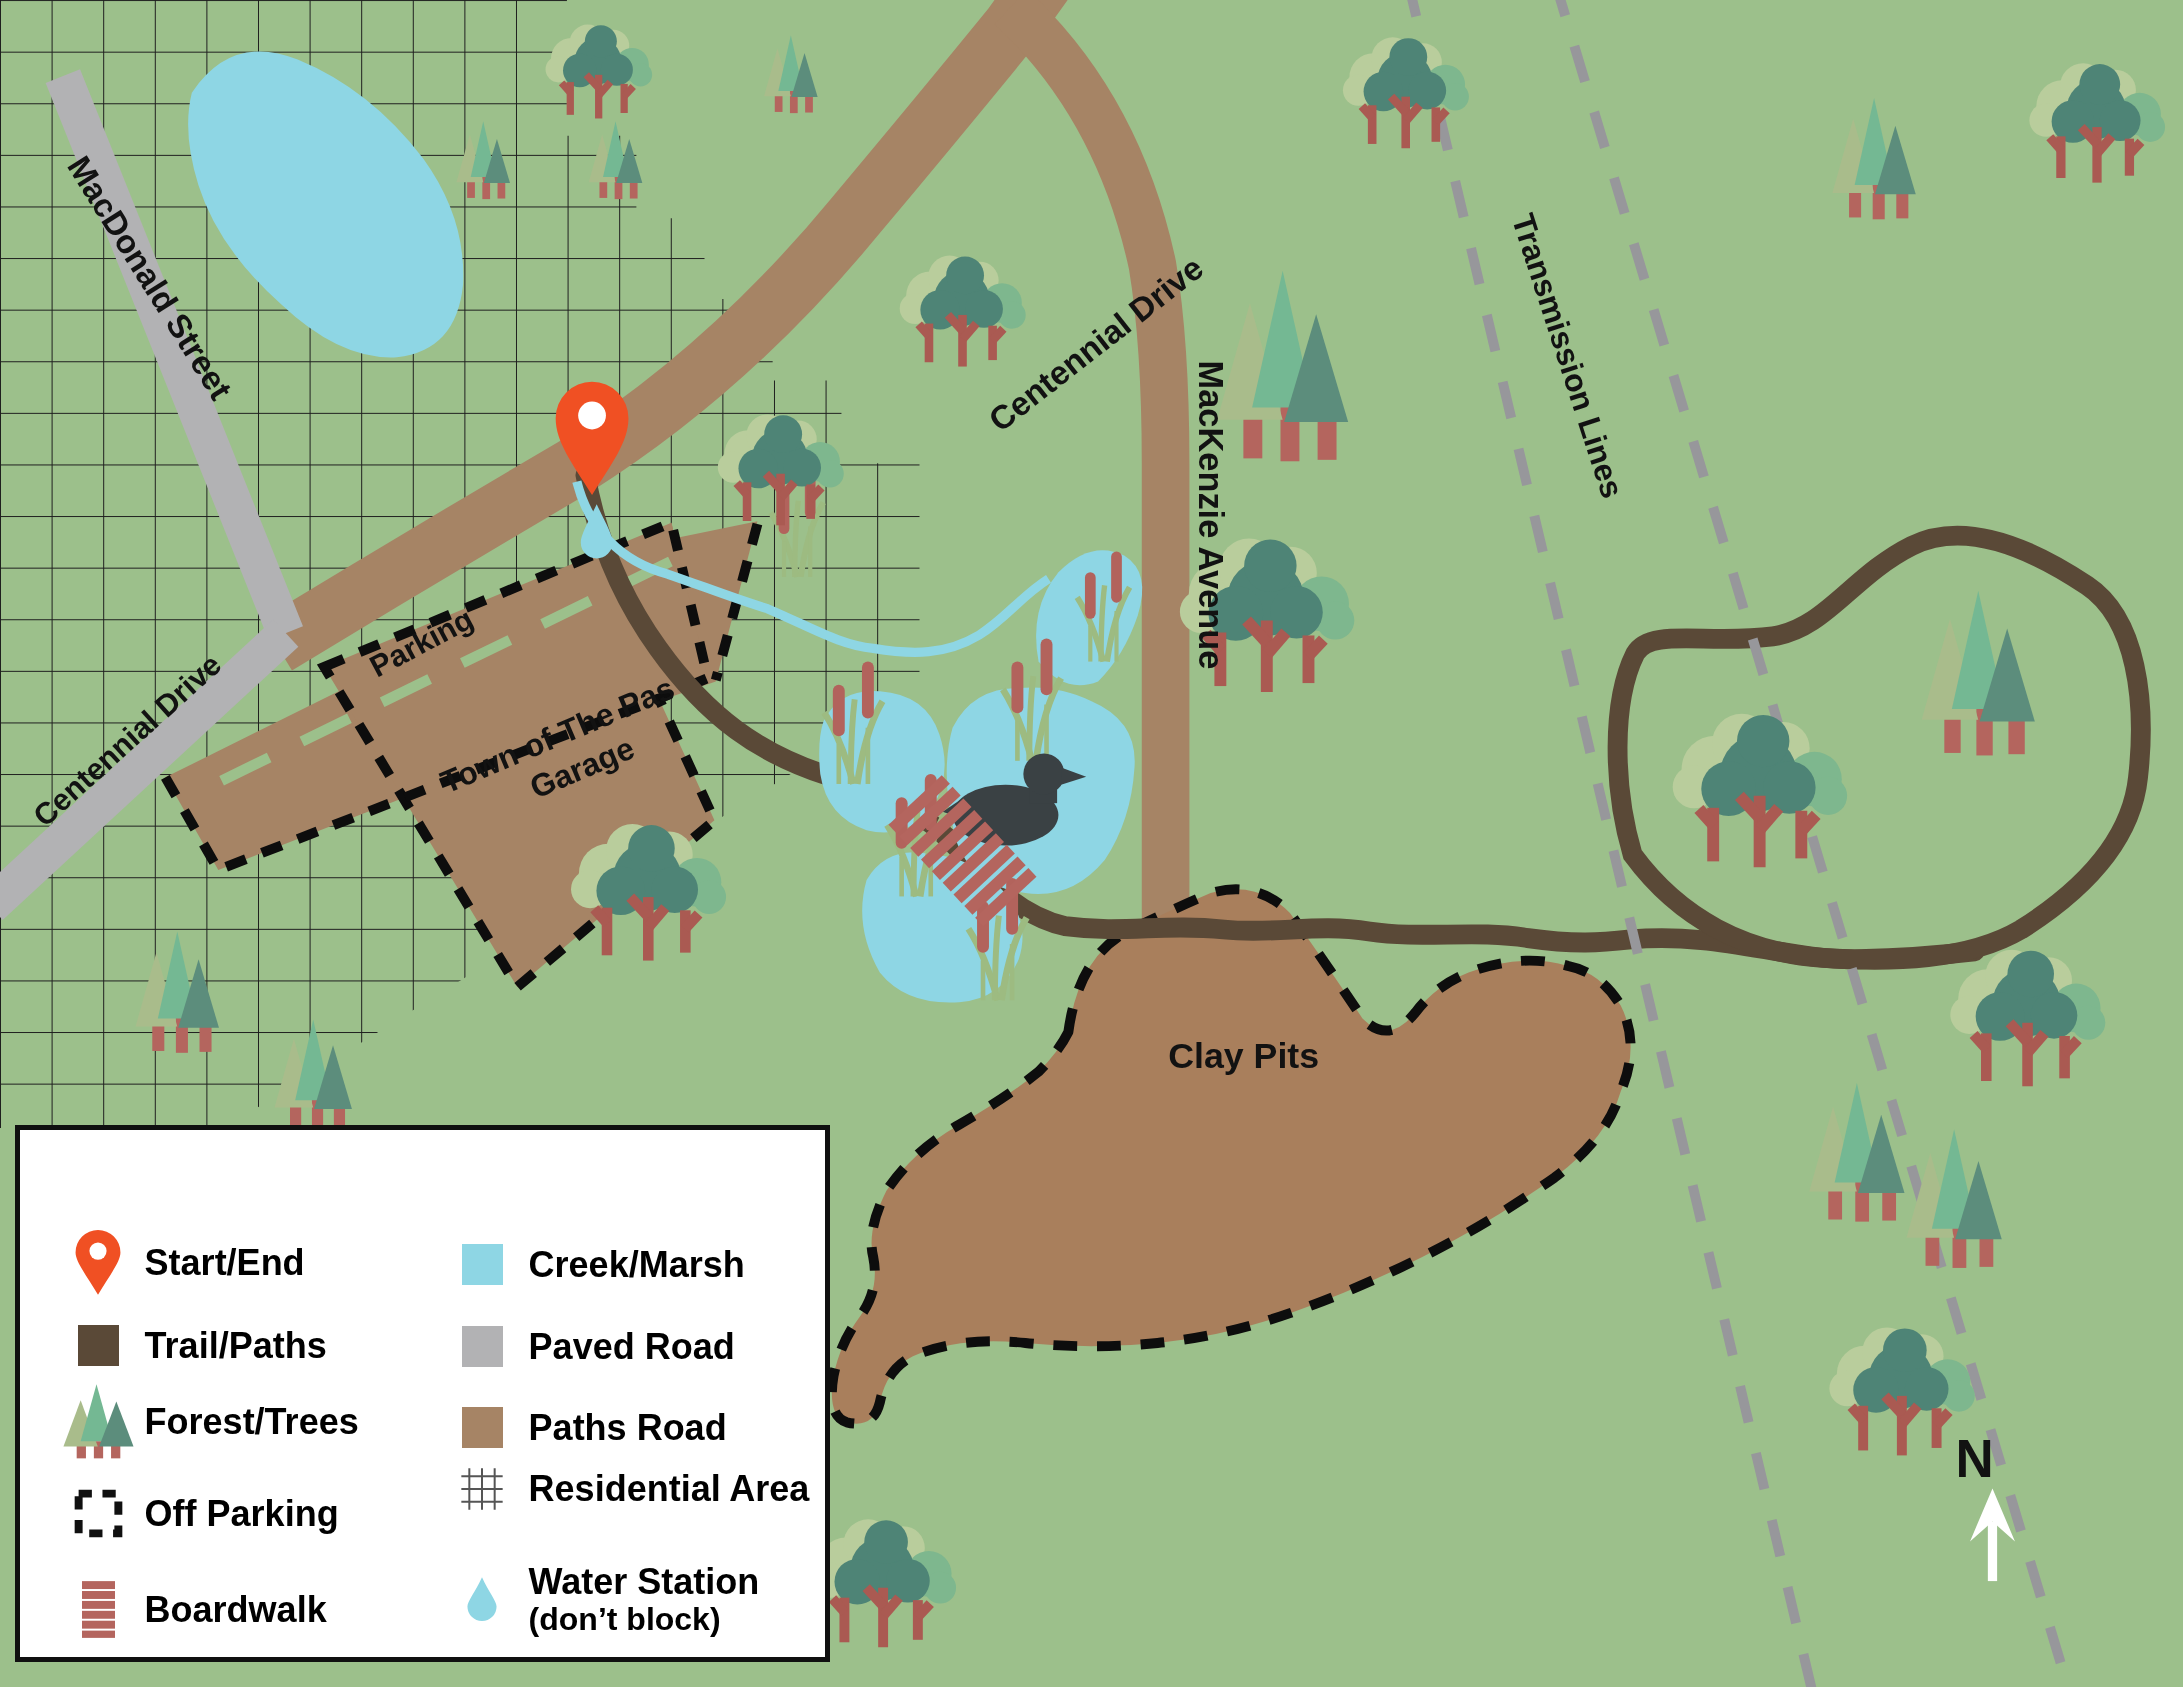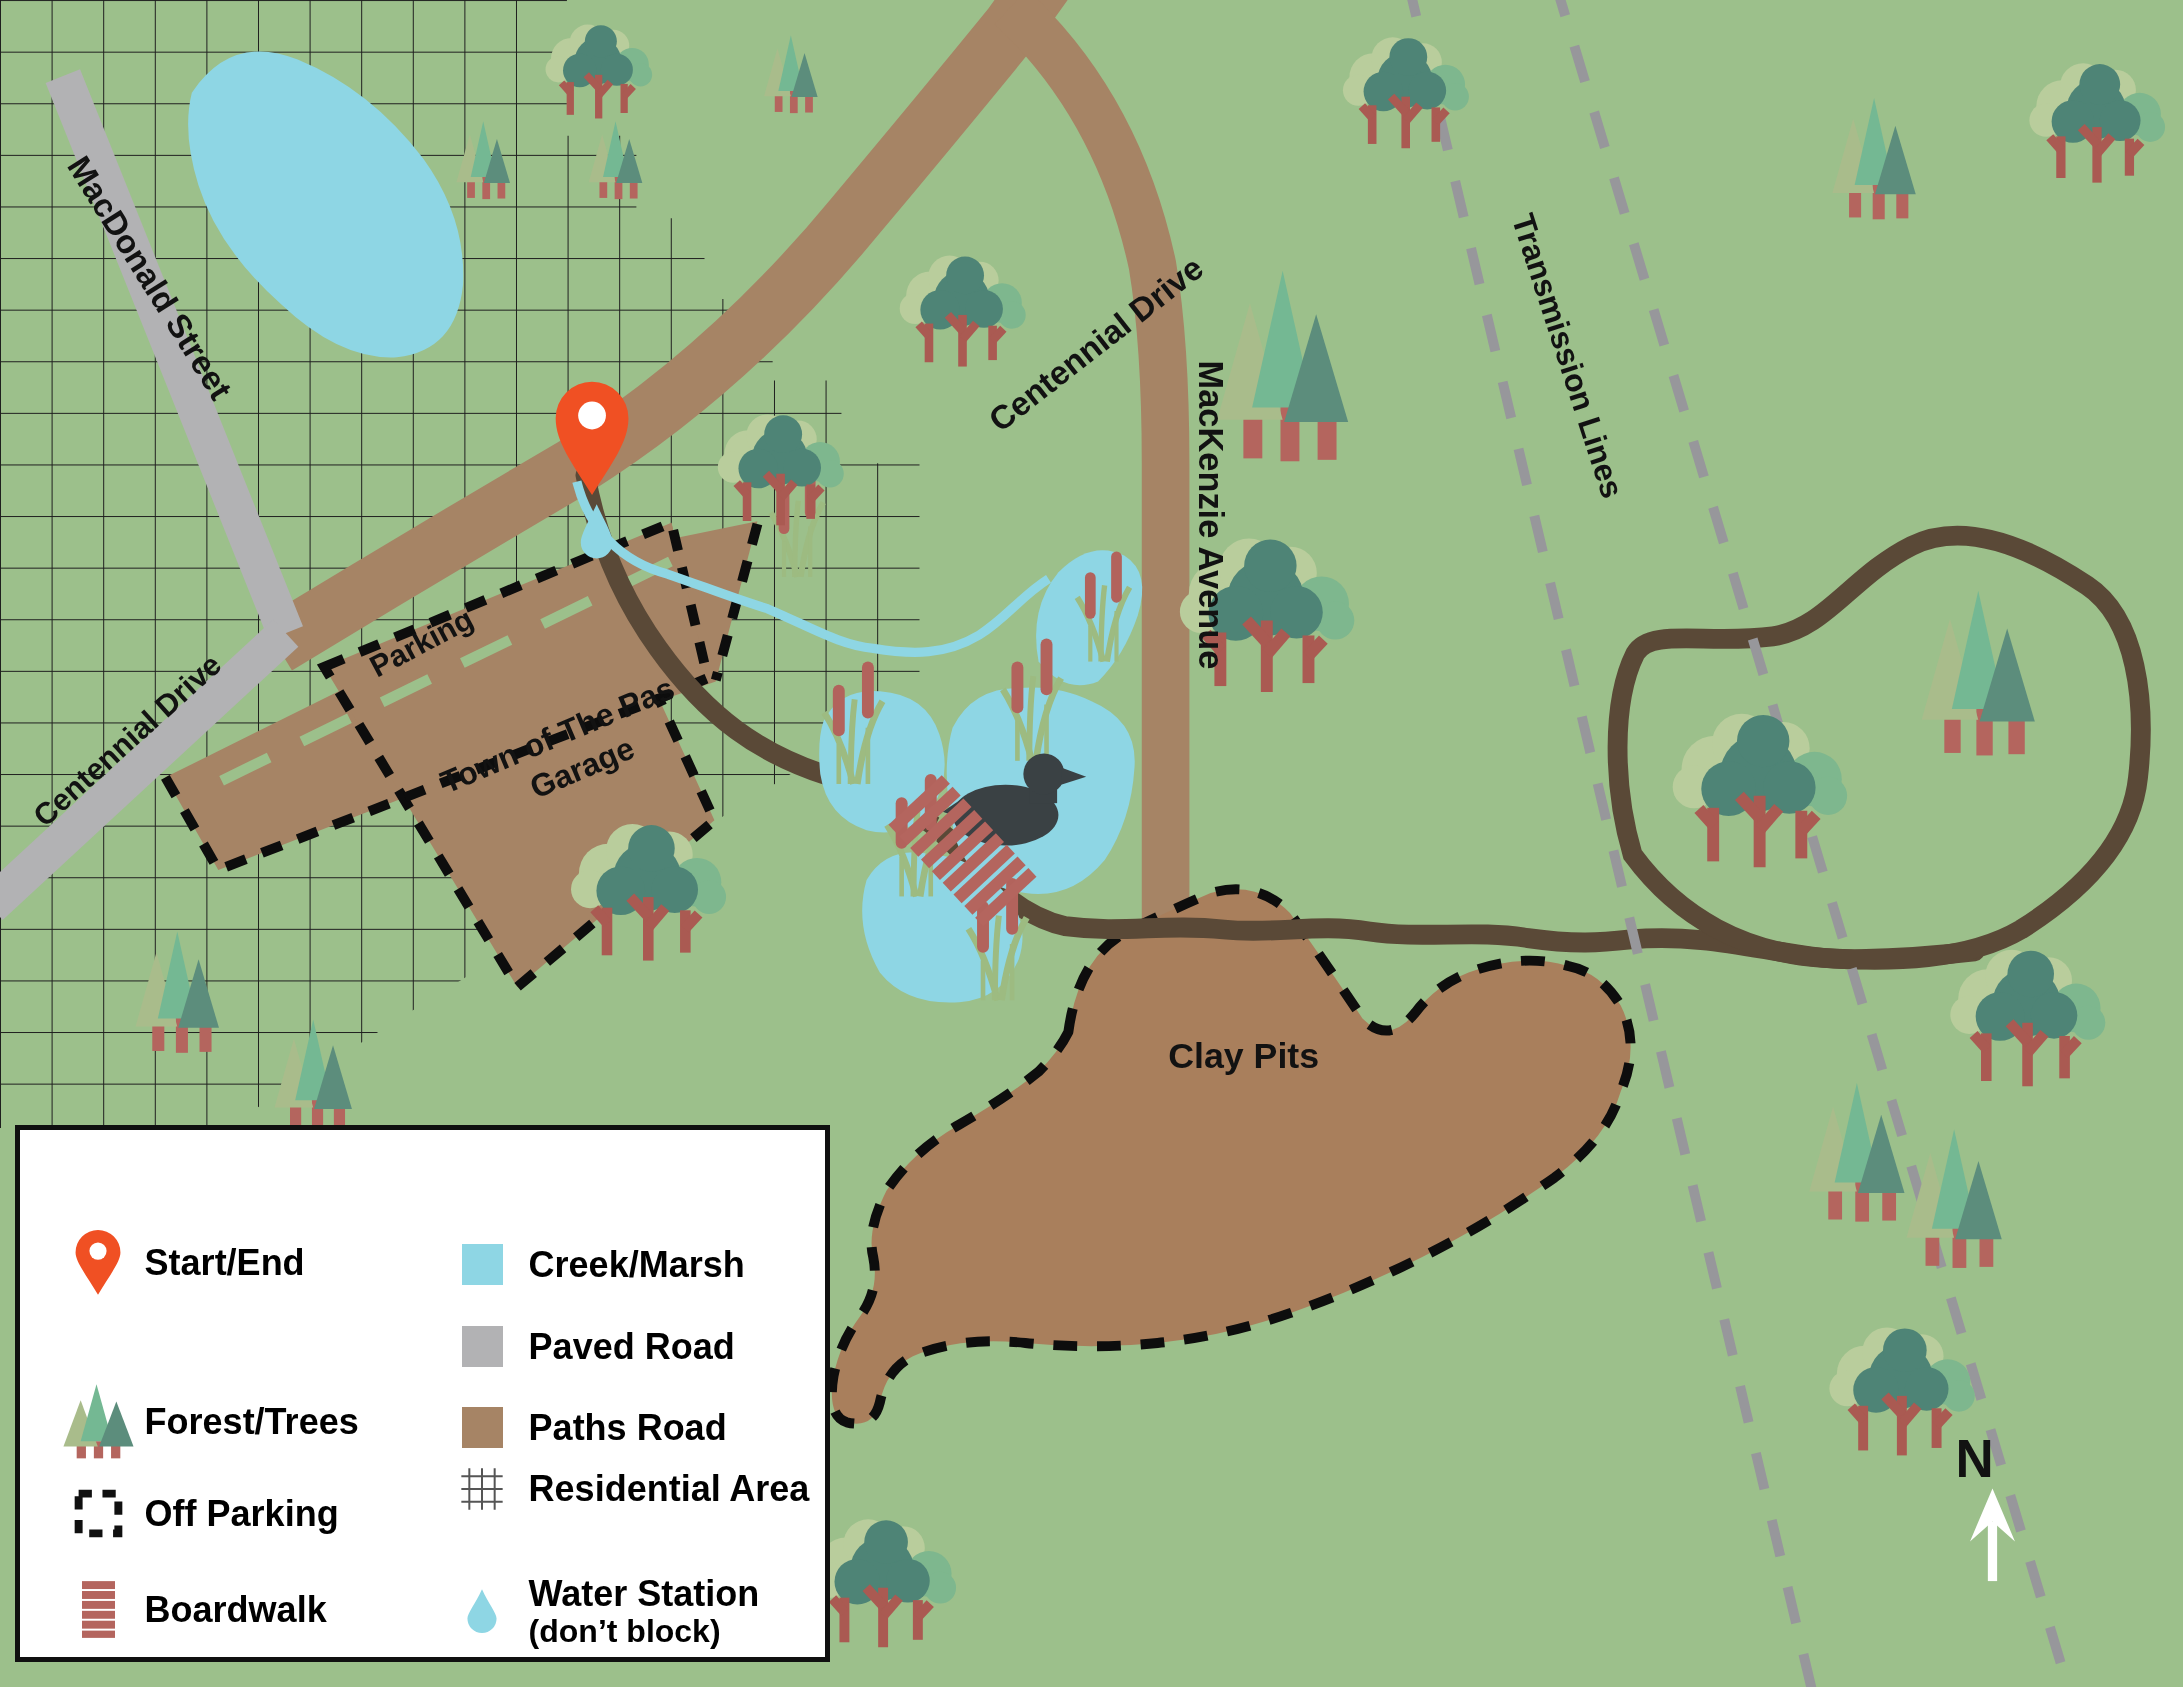--- a/index.html
+++ b/index.html
@@ -202,20 +202,26 @@
 
   <div class="lrow c1" style="top:94px">
     <span class="ic">
       <svg width="48" height="66" viewBox="0 0 72 100">
             <path fill="#f05023" d="M36,98 C18,68 2,48 2,34 A34,34 0 1 1 70,34 C70,48 54,68 36,98 Z"></path>
             <circle cx="36" cy="32" r="13" fill="#fff"></circle>
           </svg>
     </span>
     <span class="lab">Start/End</span>
   </div>
+  <div class="lrow c1" style="top:177px">
+    <span class="ic">
+          <span class="swatch" style="background:#5a4937"></span>
+        </span>
+    <span class="lab">Trail/Paths</span>
+  </div>
   <div class="lrow c1" style="top:253px">
     <span class="ic">
       <svg width="73" height="78" viewBox="0 0 110 118">
         <rect x="22" y="88" width="14" height="26" fill="#b4655e"></rect>
             <rect x="48" y="88" width="14" height="26" fill="#b4655e"></rect>
             <rect x="74" y="90" width="14" height="24" fill="#b4655e"></rect>
         <polygon points="2,96 54,96 28,26" fill="#a9bc8b"></polygon>
         <polygon points="28,88 76,88 52,2" fill="#74b893"></polygon>
         <polygon points="56,96 108,96 82,28" fill="#5c8d7c"></polygon>
       </svg>
@@ -263,21 +269,21 @@
     <span class="lab">Paths Road</span>
   </div>
   <div class="lrow c2" style="top:320px">
     <span class="ic">
       <svg width="44" height="44" viewBox="0 0 66 66" stroke="#555" stroke-width="3">
         <path d="M14,2 V64 M33,2 V64 M52,2 V64 M2,14 H64 M2,33 H64 M2,52 H64" fill="none"></path>
       </svg>
     </span>
     <span class="lab">Residential Area</span>
   </div>
-  <div class="lrow c2" style="top:442px">
+  <div class="lrow c2" style="top:430px">
     <span class="ic">
       <svg width="32" height="45" viewBox="0 0 48 68">
             <path fill="#8ed6e4" d="M24,2 C14,24 2,38 2,46 A22,22 0 1 0 46,46 C46,38 34,24 24,2 Z"></path>
           </svg>
     </span>
     <span class="lab">
       <span>Water Station</span>
       <small>(don’t block)</small>
     </span>
   </div>

